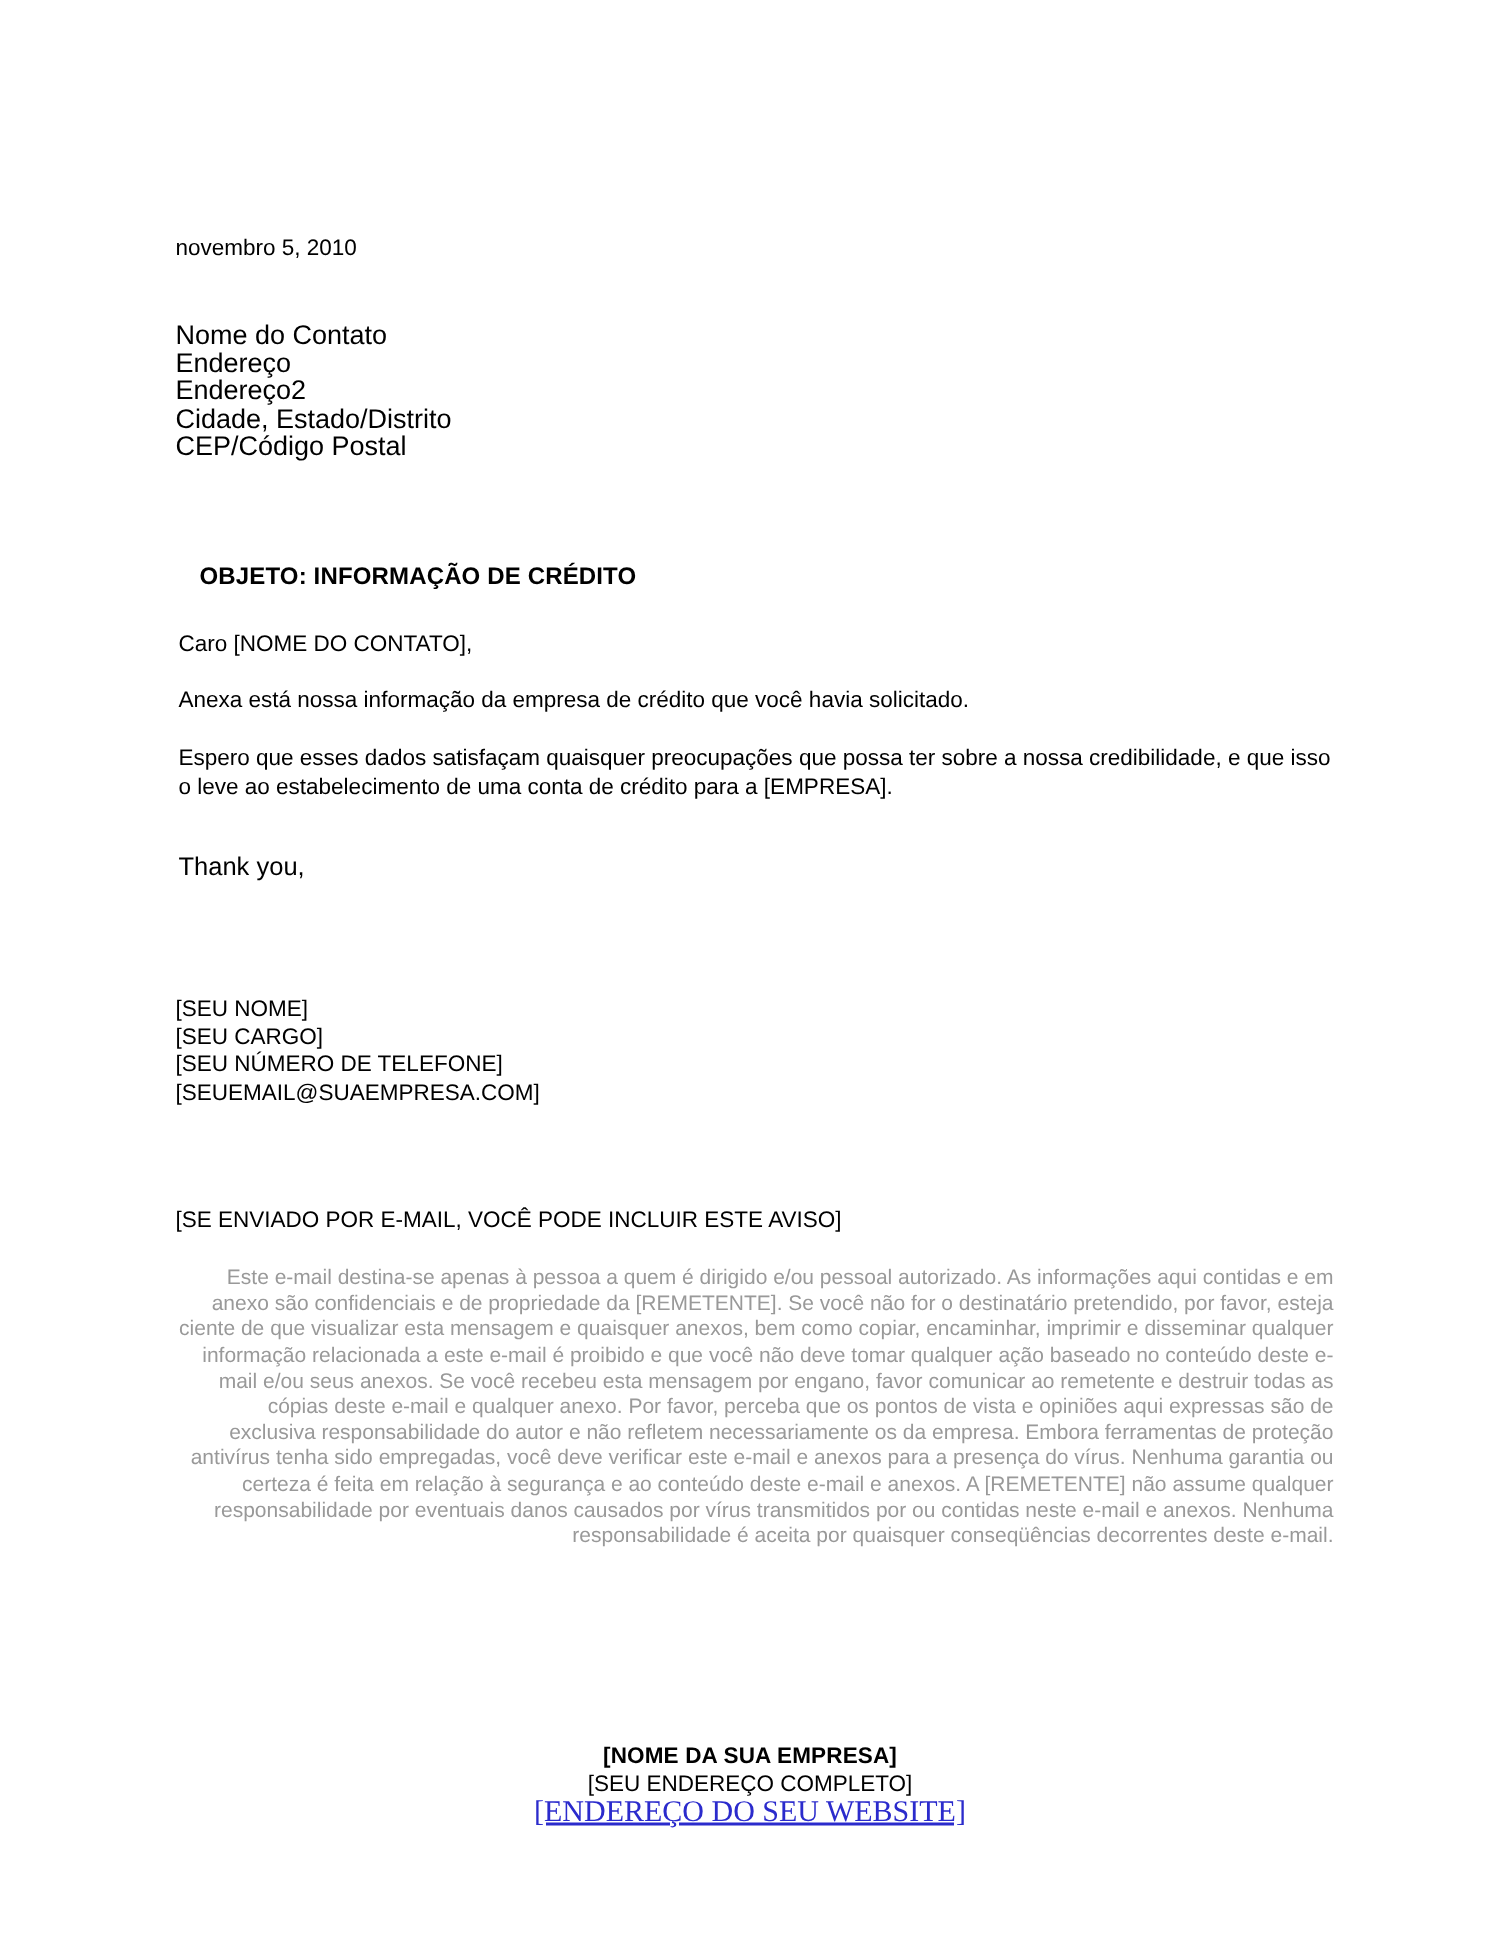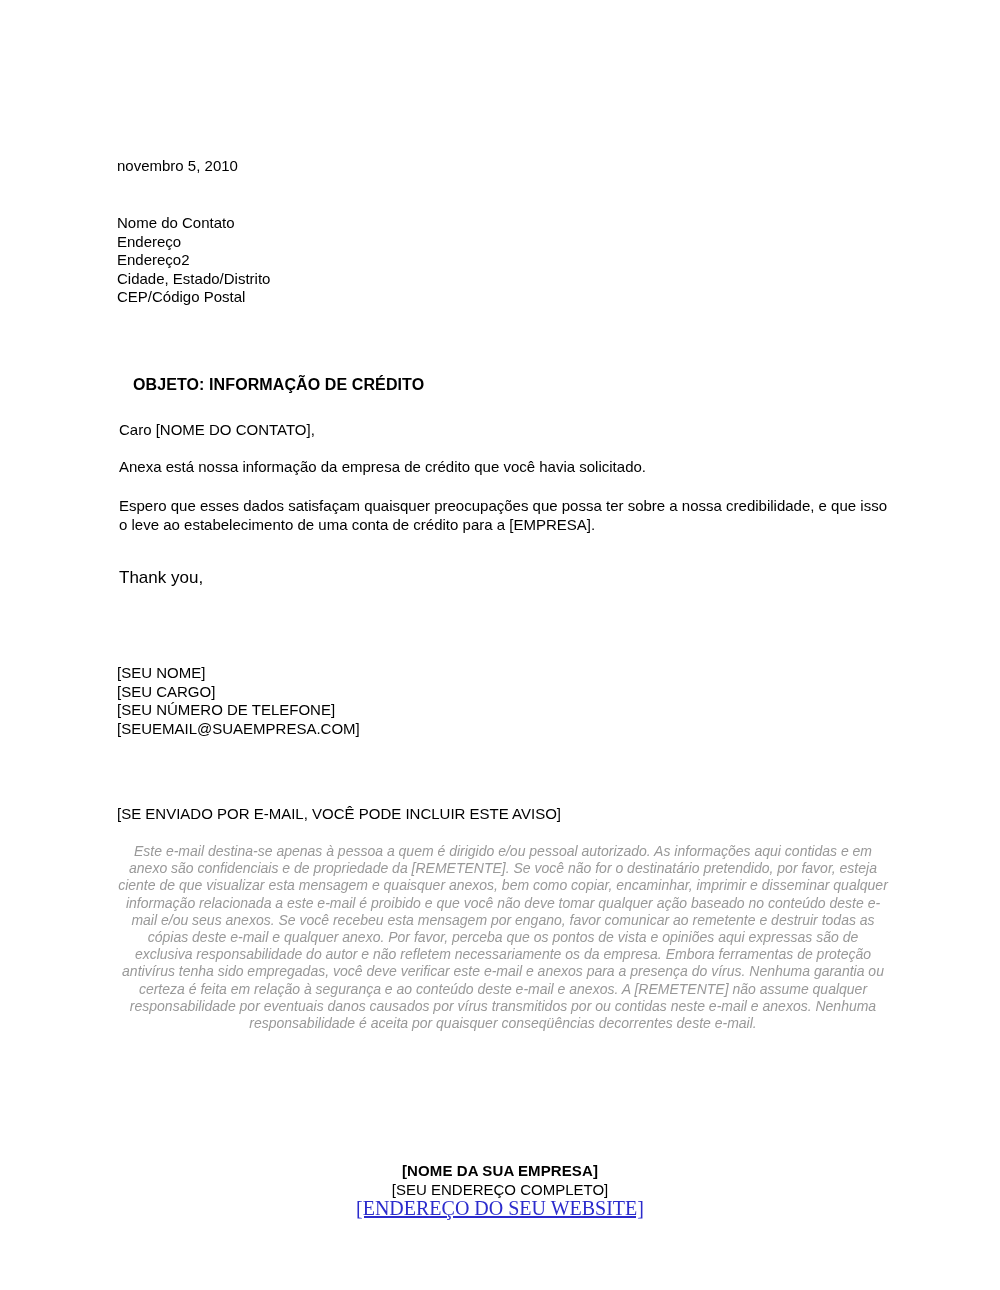--- a/index.html
+++ b/index.html
@@ -32,21 +32,21 @@
     font-size: 15px;
     line-height: 18px;
     white-space: nowrap;
   }
 
   
   .address-block {
     position: absolute;
     top: 214px;
     left: 0;
-    font-size: 15px;
+    font-size: 18px;
     line-height: 18.5px;
   }
   .address-block div { white-space: nowrap; }
 
   
   .subject-line {
     position: absolute;
     top: 364px;
     left: 16px;
     font-size: 16px;
@@ -112,22 +112,21 @@
     white-space: nowrap;
   }
   .disclaimer-body {
     position: absolute;
     top: 843px;
     left: 0;
     width: 772px;
     font-size: 14px;
     line-height: 17.2px;
     color: #999999;
-    text-align: center;
-    font-style: italic;
+    text-align: right;
   }
 
   
   .footer {
     position: absolute;
     left: 0;
     top: 1162px;
     width: 1000px;
     text-align: center;
     font-size: 15px;

